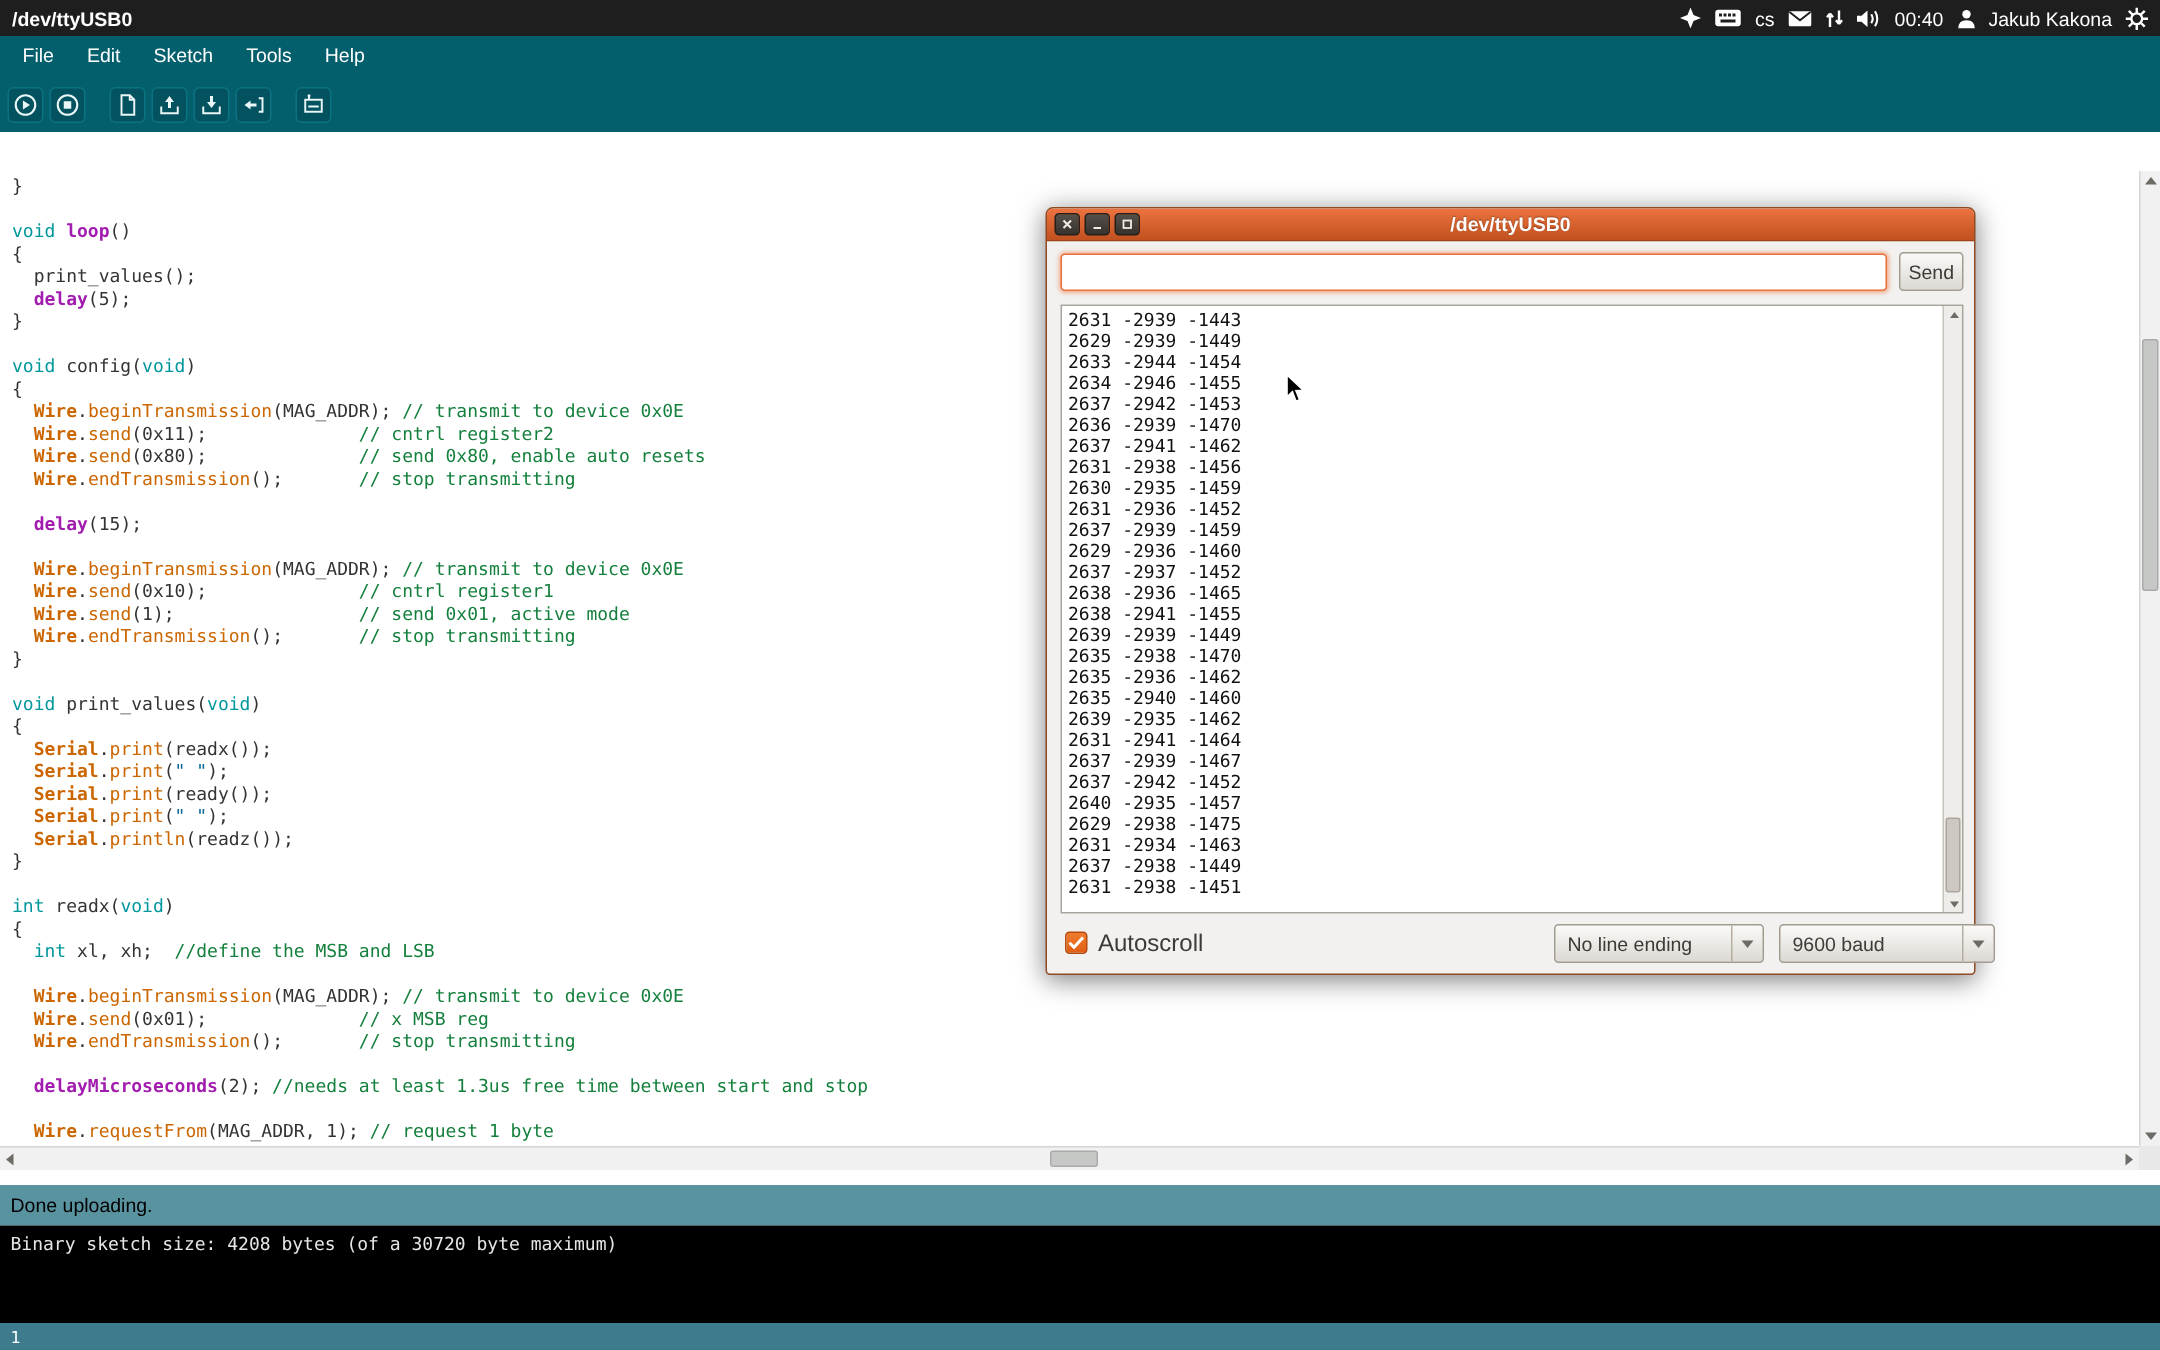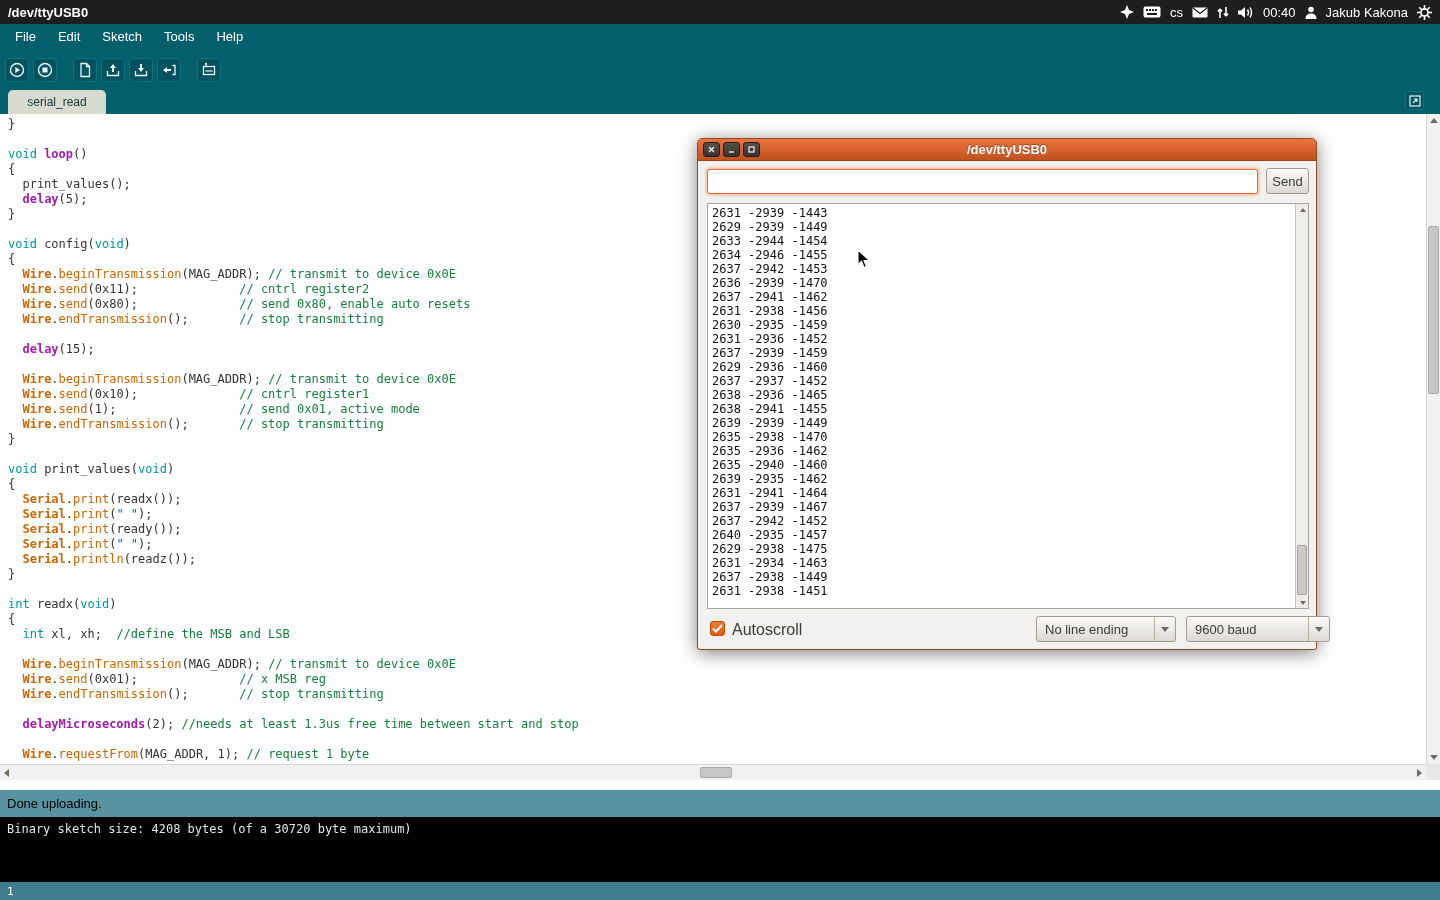--- a/index.html
+++ b/index.html
@@ -194,31 +194,20 @@
     <div class="tb-btn">
       <svg width="16" height="16" viewBox="0 0 16 16">
           <rect x="2.5" y="4.5" width="11" height="8" fill="none" stroke="#eaf6f7" stroke-width="1.3"></rect>
           <line x1="5" y1="4.5" x2="5" y2="1.5" stroke="#eaf6f7" stroke-width="1.3"></line>
           <circle cx="5" cy="1.8" r="1" fill="#eaf6f7"></circle>
           <line x1="4.5" y1="9" x2="11.5" y2="9" stroke="#eaf6f7" stroke-width="1.2"></line>
         </svg>
     </div>
   </div>
 
-  <div class="tabstrip">
-    <div class="tab">
-      <span>serial_read</span>
-    </div>
-    <div class="tab-menu-btn">
-      <svg width="12" height="12" viewBox="0 0 12 12">
-          <rect x="1" y="1" width="10" height="10" fill="none" stroke="#eaf6f7" stroke-width="1.2"></rect>
-          <path d="M4 8 L8 4 M8 4 H5 M8 4 V7" stroke="#eaf6f7" stroke-width="1.2" fill="none"></path>
-        </svg>
-    </div>
-  </div>
 
   <div class="editor">
     <div class="code-area"><div class="code-line"><span class="tok-p">}</span></div><div class="code-line">&nbsp;</div><div class="code-line"><span class="tok-t">void </span><span class="tok-f">loop</span><span class="tok-p">()</span></div><div class="code-line"><span class="tok-p">{</span></div><div class="code-line"><span class="tok-p">  print_values();</span></div><div class="code-line"><span class="tok-p">  </span><span class="tok-f">delay</span><span class="tok-p">(5);</span></div><div class="code-line"><span class="tok-p">}</span></div><div class="code-line">&nbsp;</div><div class="code-line"><span class="tok-t">void </span><span class="tok-p">config(</span><span class="tok-t">void</span><span class="tok-p">)</span></div><div class="code-line"><span class="tok-p">{</span></div><div class="code-line"><span class="tok-p">  </span><span class="tok-l">Wire</span><span class="tok-p">.</span><span class="tok-m">beginTransmission</span><span class="tok-p">(MAG_ADDR); </span><span class="tok-c">// transmit to device 0x0E</span></div><div class="code-line"><span class="tok-p">  </span><span class="tok-l">Wire</span><span class="tok-p">.</span><span class="tok-m">send</span><span class="tok-p">(0x11);              </span><span class="tok-c">// cntrl register2</span></div><div class="code-line"><span class="tok-p">  </span><span class="tok-l">Wire</span><span class="tok-p">.</span><span class="tok-m">send</span><span class="tok-p">(0x80);              </span><span class="tok-c">// send 0x80, enable auto resets</span></div><div class="code-line"><span class="tok-p">  </span><span class="tok-l">Wire</span><span class="tok-p">.</span><span class="tok-m">endTransmission</span><span class="tok-p">();       </span><span class="tok-c">// stop transmitting</span></div><div class="code-line">&nbsp;</div><div class="code-line"><span class="tok-p">  </span><span class="tok-f">delay</span><span class="tok-p">(15);</span></div><div class="code-line">&nbsp;</div><div class="code-line"><span class="tok-p">  </span><span class="tok-l">Wire</span><span class="tok-p">.</span><span class="tok-m">beginTransmission</span><span class="tok-p">(MAG_ADDR); </span><span class="tok-c">// transmit to device 0x0E</span></div><div class="code-line"><span class="tok-p">  </span><span class="tok-l">Wire</span><span class="tok-p">.</span><span class="tok-m">send</span><span class="tok-p">(0x10);              </span><span class="tok-c">// cntrl register1</span></div><div class="code-line"><span class="tok-p">  </span><span class="tok-l">Wire</span><span class="tok-p">.</span><span class="tok-m">send</span><span class="tok-p">(1);                 </span><span class="tok-c">// send 0x01, active mode</span></div><div class="code-line"><span class="tok-p">  </span><span class="tok-l">Wire</span><span class="tok-p">.</span><span class="tok-m">endTransmission</span><span class="tok-p">();       </span><span class="tok-c">// stop transmitting</span></div><div class="code-line"><span class="tok-p">}</span></div><div class="code-line">&nbsp;</div><div class="code-line"><span class="tok-t">void </span><span class="tok-p">print_values(</span><span class="tok-t">void</span><span class="tok-p">)</span></div><div class="code-line"><span class="tok-p">{</span></div><div class="code-line"><span class="tok-p">  </span><span class="tok-l">Serial</span><span class="tok-p">.</span><span class="tok-m">print</span><span class="tok-p">(readx());</span></div><div class="code-line"><span class="tok-p">  </span><span class="tok-l">Serial</span><span class="tok-p">.</span><span class="tok-m">print</span><span class="tok-p">(</span><span class="tok-s">" "</span><span class="tok-p">);</span></div><div class="code-line"><span class="tok-p">  </span><span class="tok-l">Serial</span><span class="tok-p">.</span><span class="tok-m">print</span><span class="tok-p">(ready());</span></div><div class="code-line"><span class="tok-p">  </span><span class="tok-l">Serial</span><span class="tok-p">.</span><span class="tok-m">print</span><span class="tok-p">(</span><span class="tok-s">" "</span><span class="tok-p">);</span></div><div class="code-line"><span class="tok-p">  </span><span class="tok-l">Serial</span><span class="tok-p">.</span><span class="tok-m">println</span><span class="tok-p">(readz());</span></div><div class="code-line"><span class="tok-p">}</span></div><div class="code-line">&nbsp;</div><div class="code-line"><span class="tok-t">int</span><span class="tok-p"> readx(</span><span class="tok-t">void</span><span class="tok-p">)</span></div><div class="code-line"><span class="tok-p">{</span></div><div class="code-line"><span class="tok-p">  </span><span class="tok-t">int</span><span class="tok-p"> xl, xh;  </span><span class="tok-c">//define the MSB and LSB</span></div><div class="code-line">&nbsp;</div><div class="code-line"><span class="tok-p">  </span><span class="tok-l">Wire</span><span class="tok-p">.</span><span class="tok-m">beginTransmission</span><span class="tok-p">(MAG_ADDR); </span><span class="tok-c">// transmit to device 0x0E</span></div><div class="code-line"><span class="tok-p">  </span><span class="tok-l">Wire</span><span class="tok-p">.</span><span class="tok-m">send</span><span class="tok-p">(0x01);              </span><span class="tok-c">// x MSB reg</span></div><div class="code-line"><span class="tok-p">  </span><span class="tok-l">Wire</span><span class="tok-p">.</span><span class="tok-m">endTransmission</span><span class="tok-p">();       </span><span class="tok-c">// stop transmitting</span></div><div class="code-line">&nbsp;</div><div class="code-line"><span class="tok-p">  </span><span class="tok-f">delayMicroseconds</span><span class="tok-p">(2); </span><span class="tok-c">//needs at least 1.3us free time between start and stop</span></div><div class="code-line">&nbsp;</div><div class="code-line"><span class="tok-p">  </span><span class="tok-l">Wire</span><span class="tok-p">.</span><span class="tok-m">requestFrom</span><span class="tok-p">(MAG_ADDR, 1); </span><span class="tok-c">// request 1 byte</span></div></div>
   </div>
 
   <div class="vscroll">
     <div class="sb-arrow" style="top:0;">
         <div class="arr-up"></div>
       </div>
     <div class="v-thumb" style="top:112px;height:168px;"></div>

